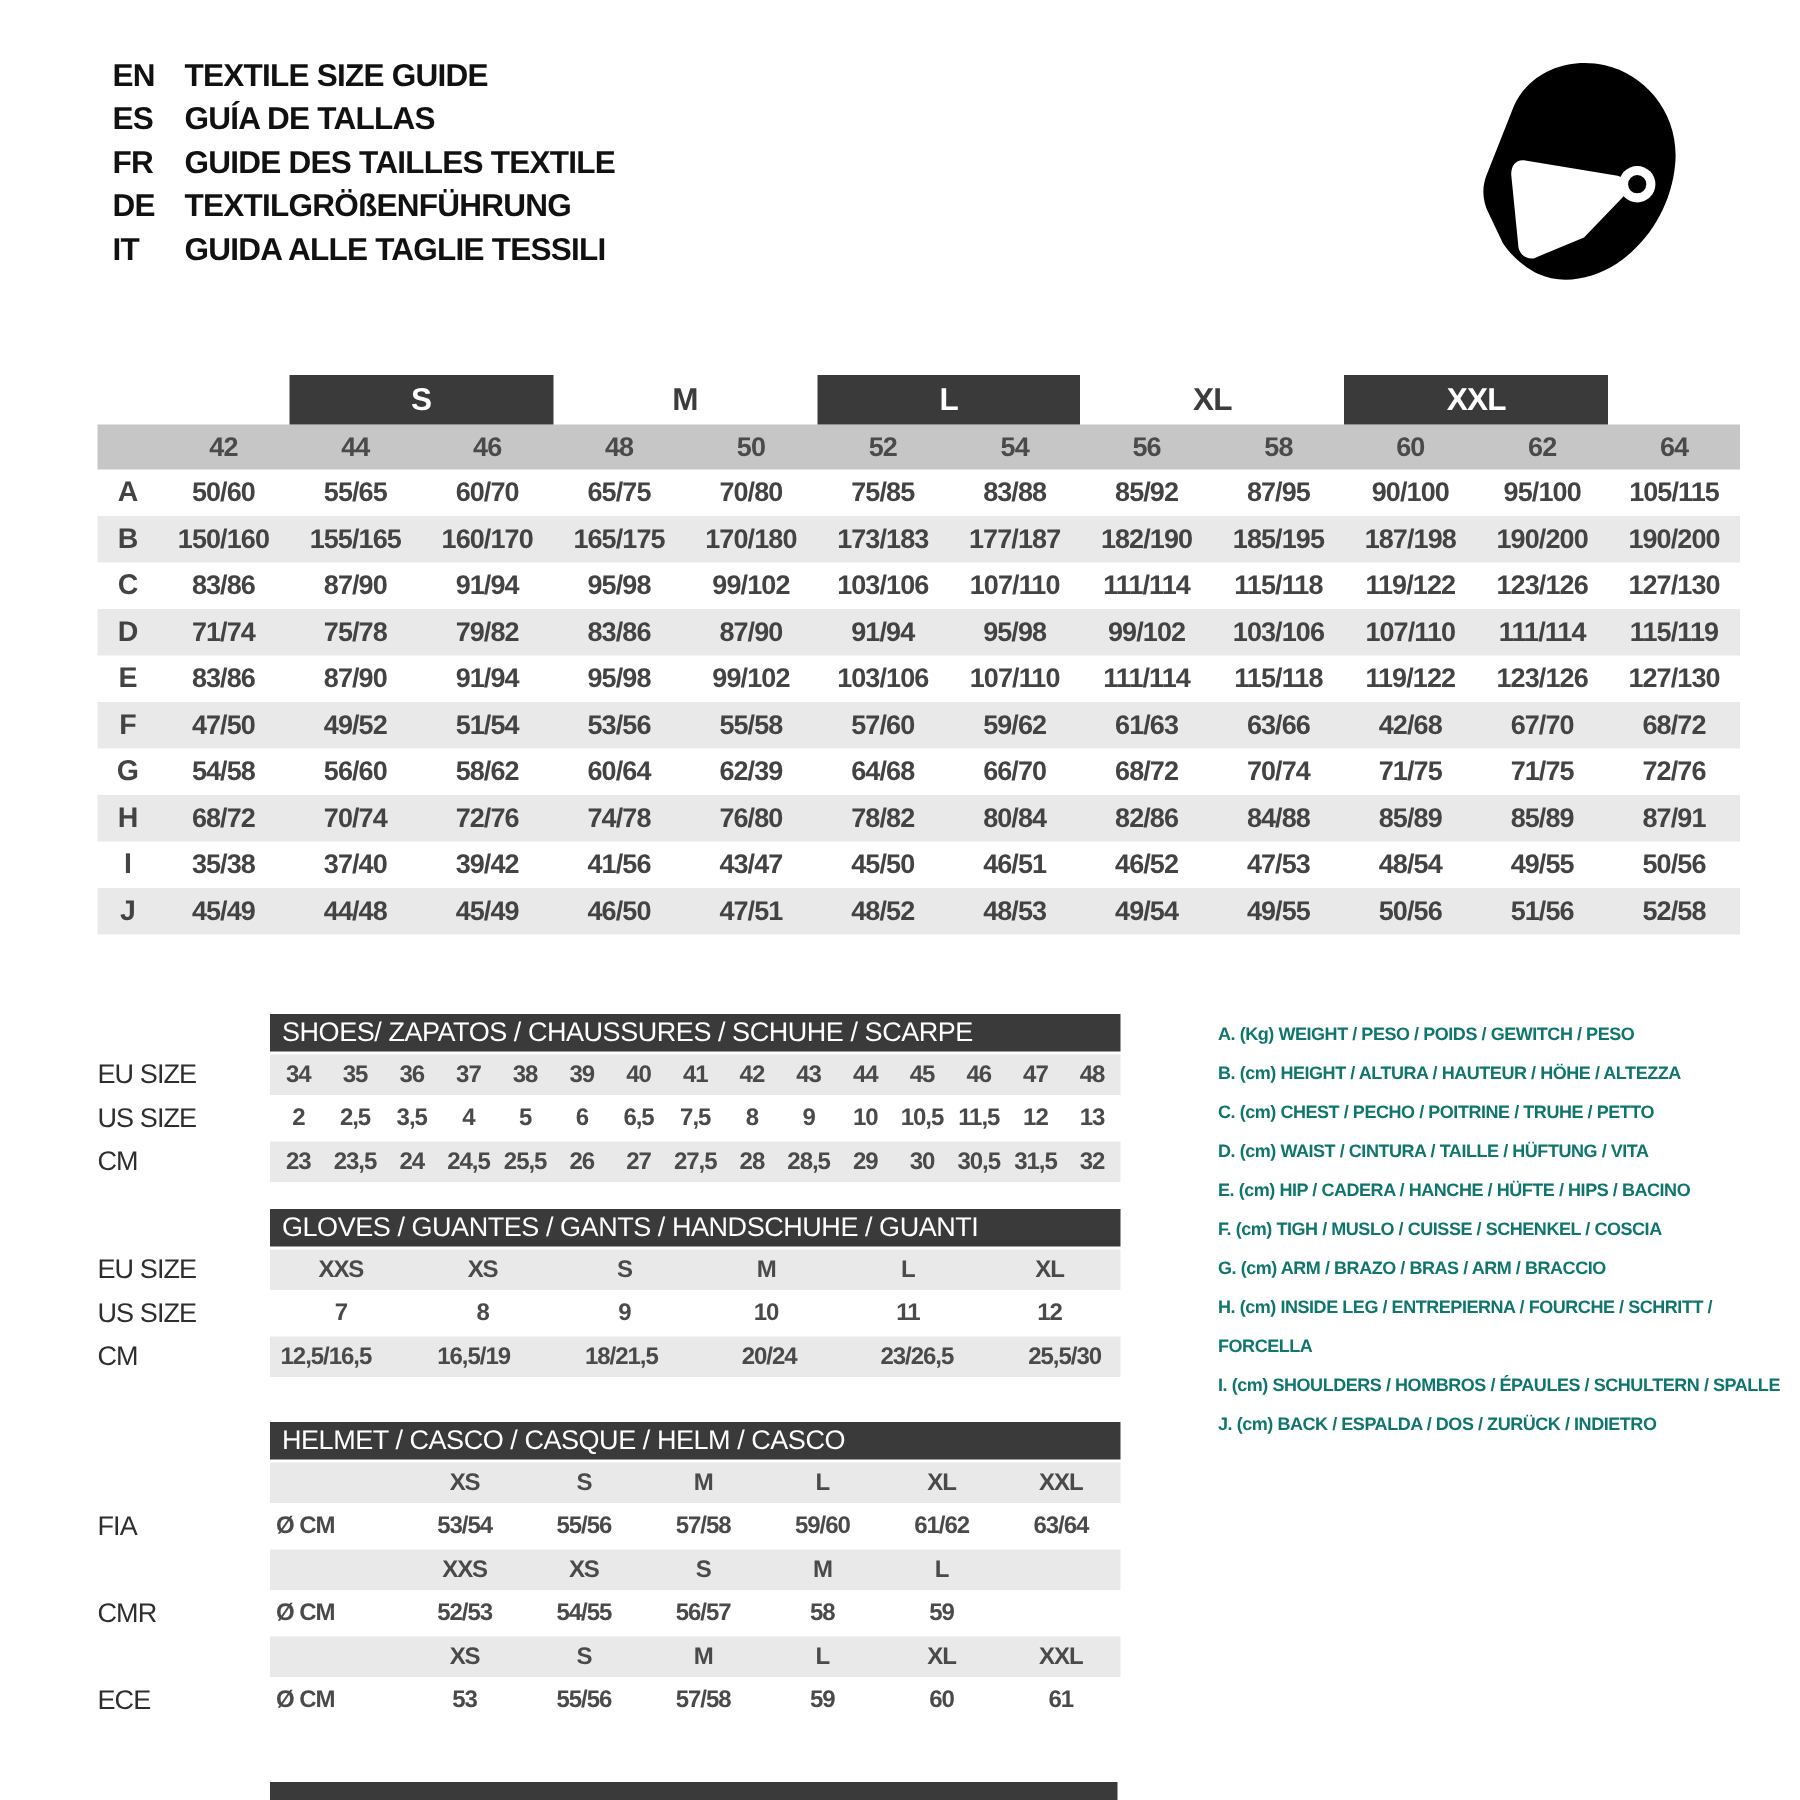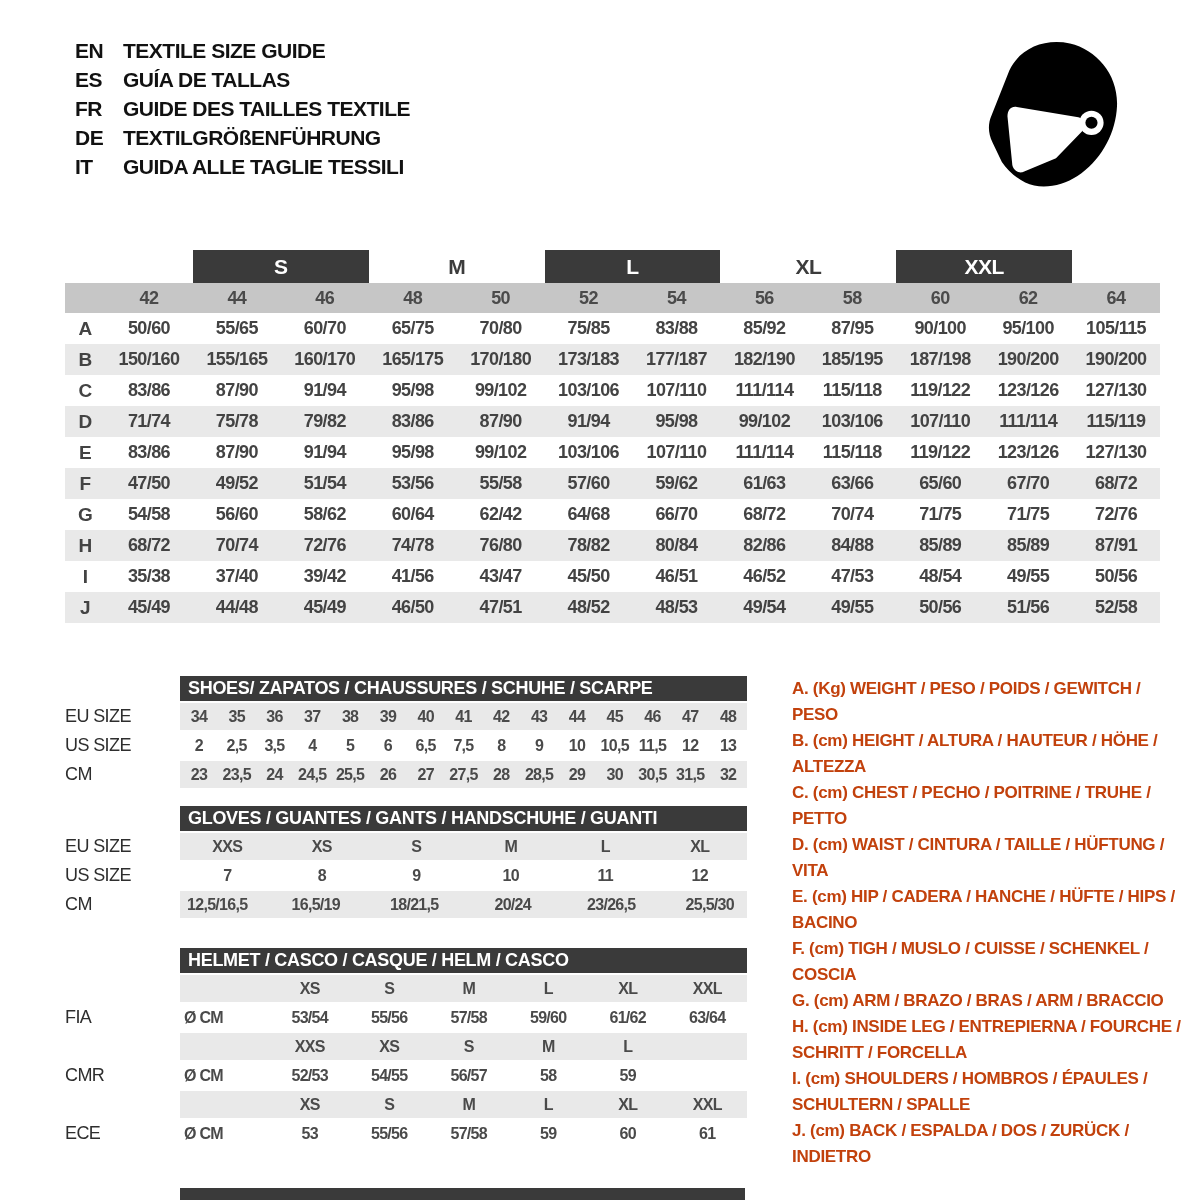--- a/index.html
+++ b/index.html
@@ -27,34 +27,34 @@
   .cell{display:flex;align-items:center;justify-content:center;
         font-size:18px;font-weight:700;letter-spacing:-0.6px;white-space:nowrap;}
   .trow{height:31px;}
   .trow.alt{background:var(--alt);}
   .trow .rowlabel{font-size:19px;}
 
   
   .sub{position:absolute;left:65px;width:682px;}
   .sub-title{margin-left:115px;height:25px;background:var(--dark);color:#fff;
              display:flex;align-items:center;padding-left:8px;
-             font-size:18px;font-weight:700;letter-spacing:-0.3px;white-space:nowrap;}
+             font-size:18px;font-weight:400;letter-spacing:-0.3px;white-space:nowrap;}
   .srow{display:flex;margin-top:2px;height:27px;}
   .srow .slabel{width:115px;display:flex;align-items:center;
                 font-size:18px;font-weight:400;letter-spacing:-0.6px;color:#2e2e2e;}
   .srow .svals{flex:1;display:grid;}
   .srow .svals.shaded{background:var(--alt);}
   .srow .cell{font-size:16px;letter-spacing:-0.7px;color:#4a4a4a;}
   .helmet-grid{grid-template-columns:90px repeat(6,1fr);}
   .unit-cell{justify-content:flex-start;padding-left:4px;}
 
   
   .legend{position:absolute;left:792px;top:676px;width:396px;}
-  .legend-item{font-size:17px;font-weight:700;letter-spacing:-0.3px;
-               line-height:26px;color:#c2410c;}
+  .legend-item{font-size:12px;font-weight:700;letter-spacing:-0.3px;
+               line-height:26px;color:#0f766e;margin-left:20px;}
 
   
   .footer-bar{position:absolute;left:180px;top:1188px;width:565px;height:12px;
               background:var(--dark);}
 </style>
 </head>
 <body>
 
 <div class="page">
 
@@ -196,31 +196,31 @@
           <div class="cell rowlabel">F</div>
           <div class="cell">47/50</div>
           <div class="cell">49/52</div>
           <div class="cell">51/54</div>
           <div class="cell">53/56</div>
           <div class="cell">55/58</div>
           <div class="cell">57/60</div>
           <div class="cell">59/62</div>
           <div class="cell">61/63</div>
           <div class="cell">63/66</div>
-          <div class="cell">65/60</div>
+          <div class="cell">42/68</div>
           <div class="cell">67/70</div>
           <div class="cell">68/72</div>
         </div>
         <div class="trow tgrid">
           <div class="cell rowlabel">G</div>
           <div class="cell">54/58</div>
           <div class="cell">56/60</div>
           <div class="cell">58/62</div>
           <div class="cell">60/64</div>
-          <div class="cell">62/42</div>
+          <div class="cell">62/39</div>
           <div class="cell">64/68</div>
           <div class="cell">66/70</div>
           <div class="cell">68/72</div>
           <div class="cell">70/74</div>
           <div class="cell">71/75</div>
           <div class="cell">71/75</div>
           <div class="cell">72/76</div>
         </div>
         <div class="trow tgrid alt">
           <div class="cell rowlabel">H</div>

